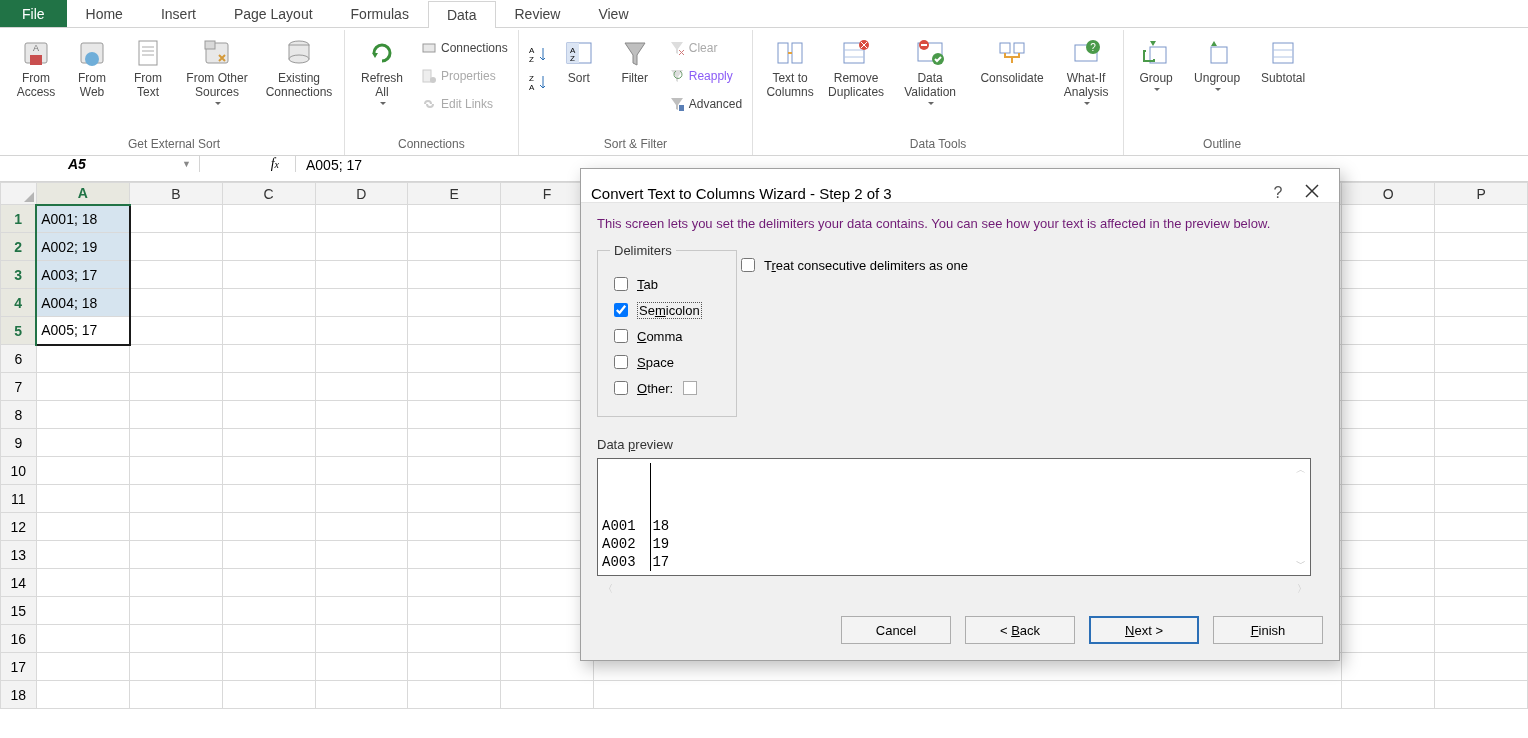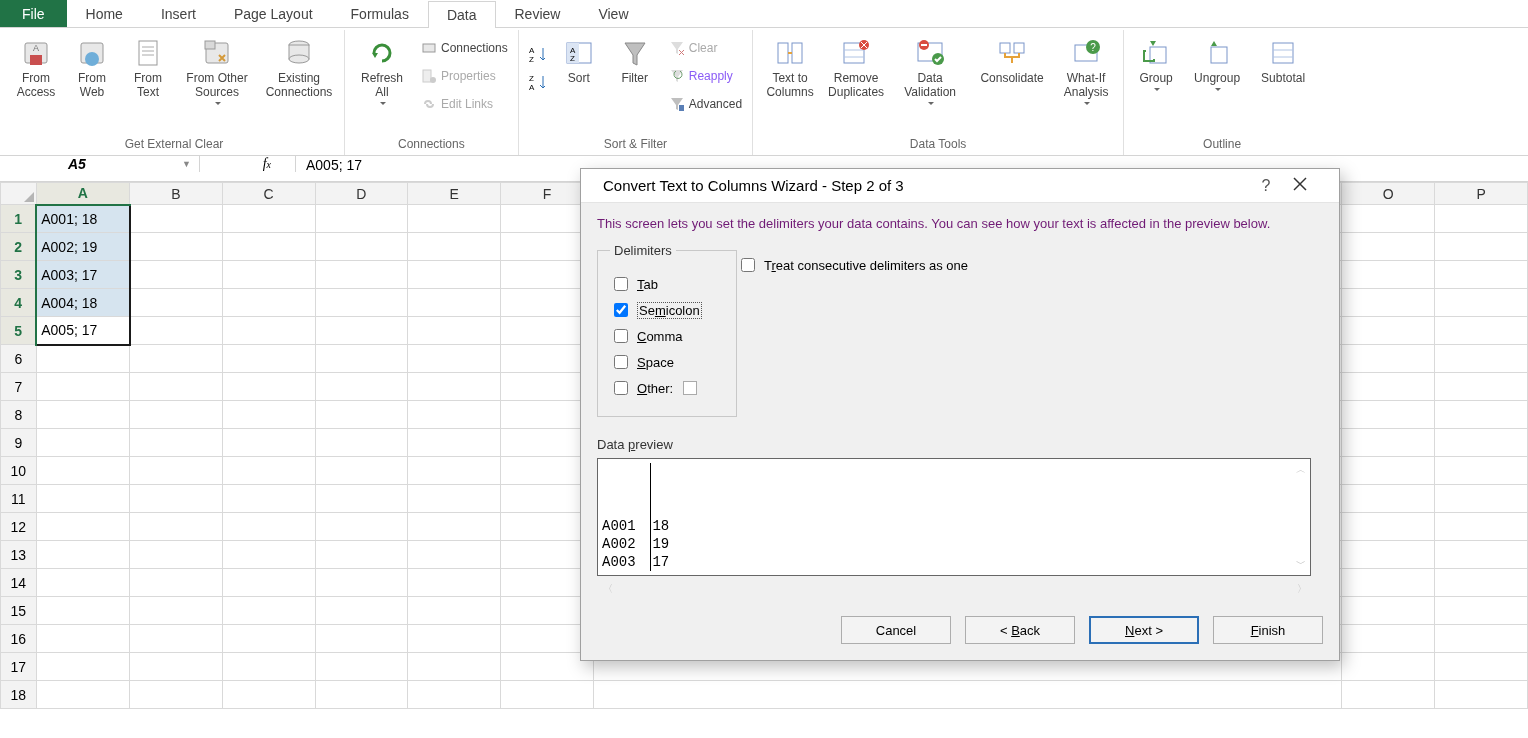--- a/index.html
+++ b/index.html
@@ -133,21 +133,21 @@
     display: flex;
     align-items: center;
     justify-content: space-between;
     font-style: italic;
     font-weight: 600;
   }
   .fxcell {
     width: 96px;
     border-right: 1px solid #d4d4d4;
     display:flex; align-items:center; justify-content:flex-end;
-    padding-right: 24px;
+    padding-right: 16px;
   }
   .fx-f { font-style: italic; font-family: "Times New Roman", serif; }
   .formula-input {
     flex: 1;
     border: none;
     outline: none;
     padding-left: 10px;
     font: inherit;
   }
   
@@ -217,23 +217,23 @@
     top: 168px;
     width: 760px;
     background: #f0f0f0;
     border: 1px solid #a0a0a0;
     box-shadow: 4px 6px 16px rgba(0,0,0,0.25);
     z-index: 50;
     font-size: 13px;
   }
   .dlg-title {
     display: flex;
-    align-items: center;
+    align-items: flex-end;
     height: 34px;
-    padding: 0 22px;
+    padding: 0 10px;
     font-size: 15px;
     background: #fff;
     border-bottom: 1px solid #e4e4e4;
   }
   .dlg-title .spacer { flex: 1; }
   .dlg-title .help {
     width: 34px; text-align:center; font-size:16px; color:#555;
   }
   .dlg-title .close {
     width: 34px; text-align:center; font-size:16px; color:#333;
@@ -390,21 +390,21 @@
           <svg width="32" height="32">
               <ellipse cx="16" cy="8" rx="10" ry="4" fill="#e8e8e8" stroke="#999"></ellipse>
               <rect x="6" y="8" width="20" height="14" fill="#e8e8e8" stroke="#999"></rect>
               <ellipse cx="16" cy="22" rx="10" ry="4" fill="#e8e8e8" stroke="#999"></ellipse>
             </svg>
         </span>
         <span style="white-space:pre-line">Existing
 Connections</span>
       </div>
     </div>
-    <div class="group-label">Get External Clear</div>
+    <div class="group-label">Get External Sort</div>
   </div>
 
   <div class="group">
     <div class="group-body">
       <div class="big-btn dropdown-caret">
         <span class="iconbox">
           <svg width="32" height="32">
               <path d="M8 16 A8 8 0 1 1 16 24" fill="none" stroke="#3a8f3a" stroke-width="3"></path>
               <polygon points="6,16 12,16 9,21" fill="#3a8f3a"></polygon>
             </svg>

